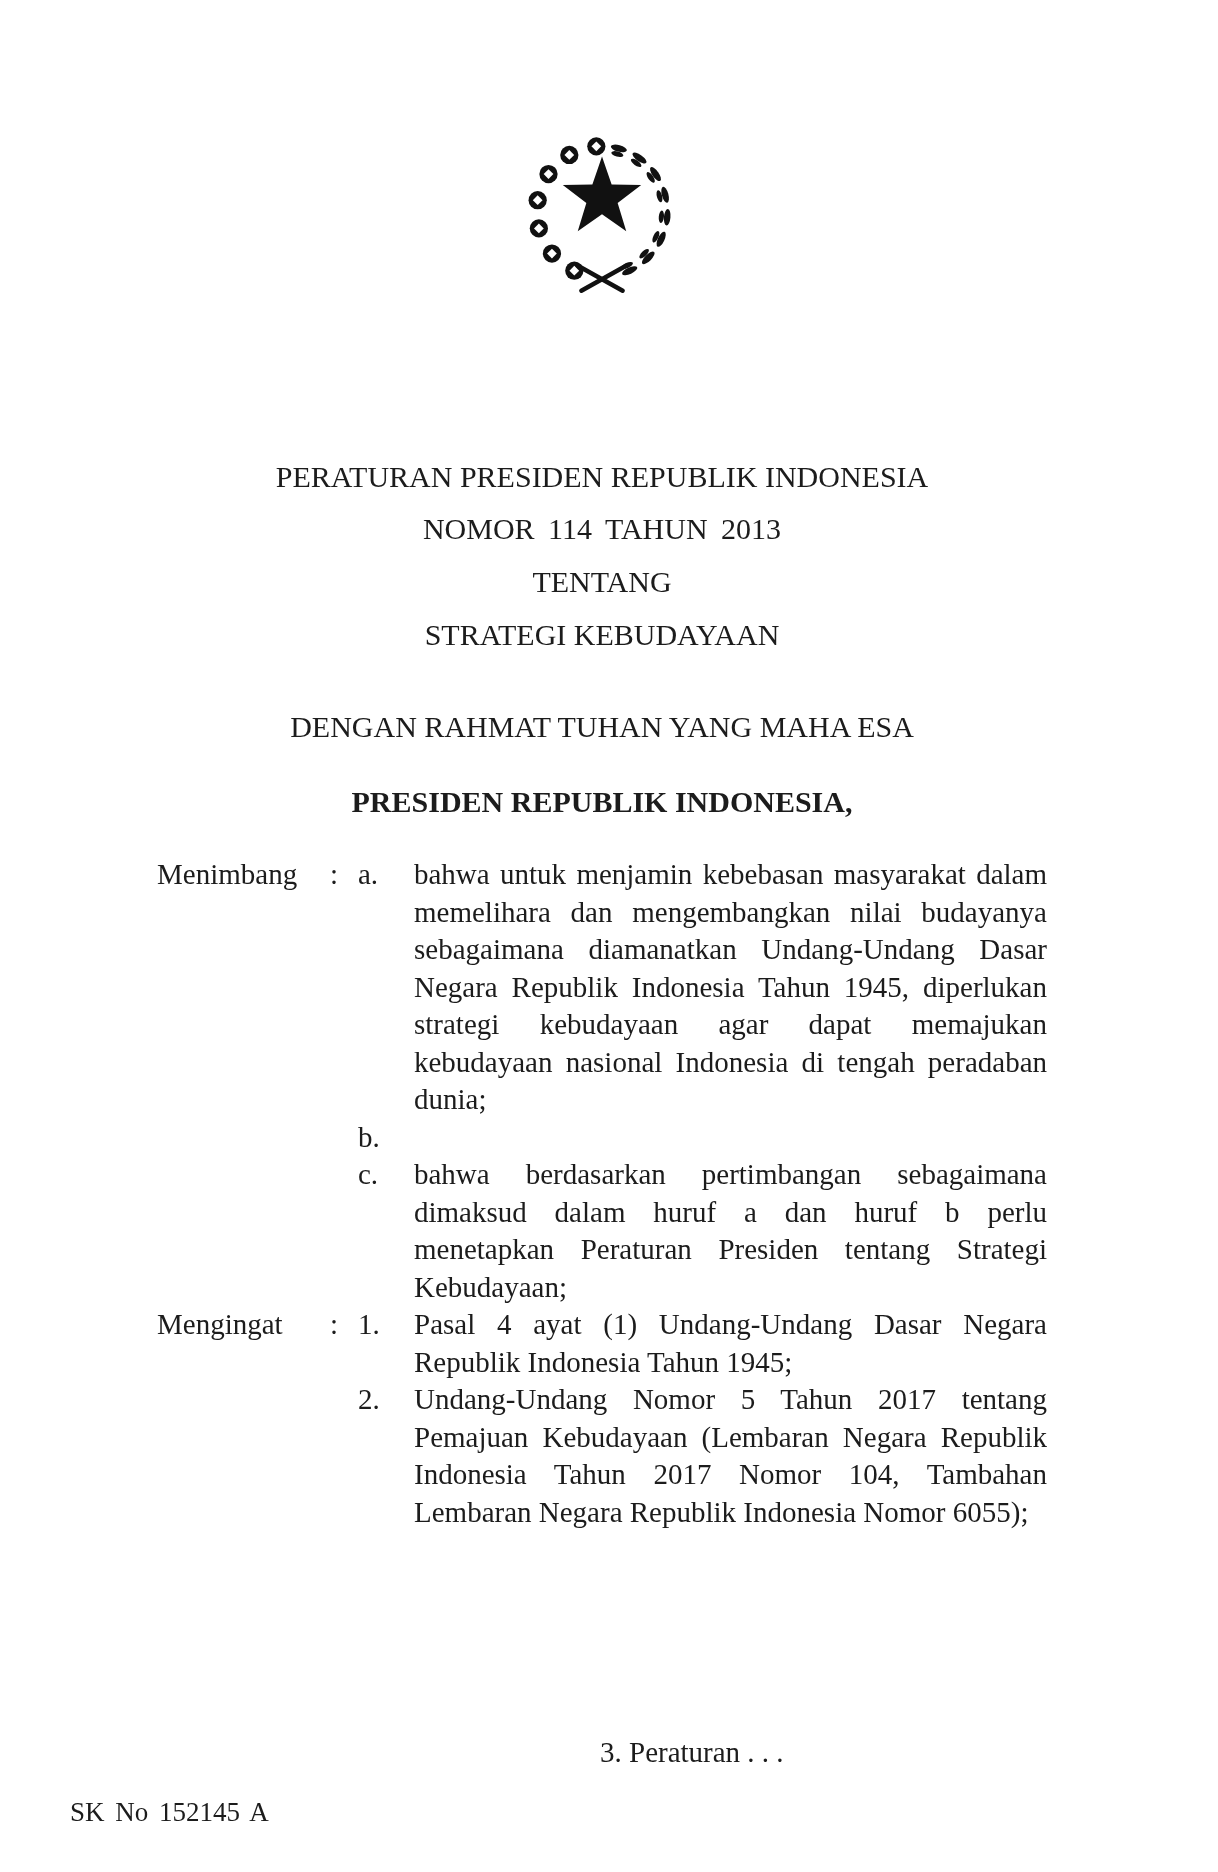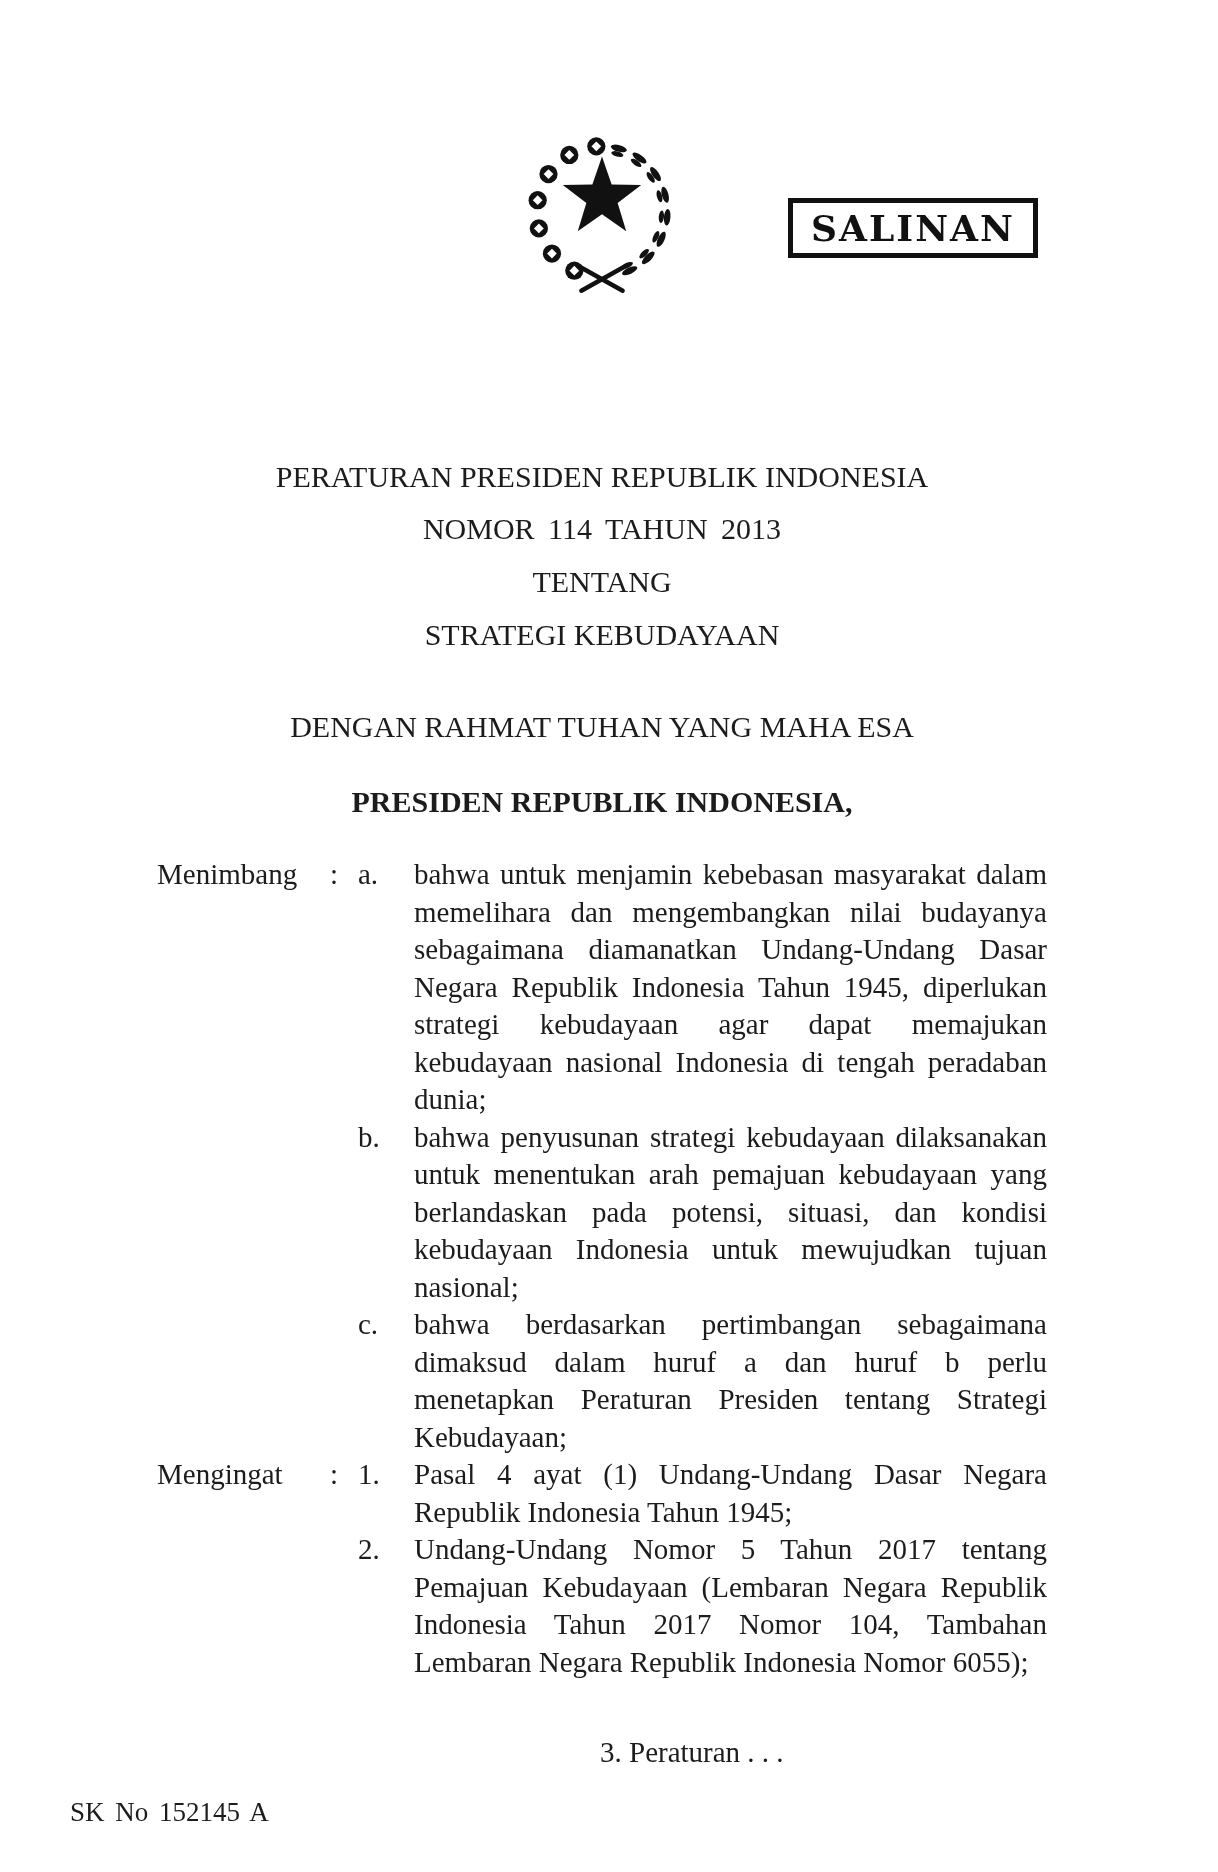--- a/index.html
+++ b/index.html
@@ -127,23 +127,20 @@
           </g>
       </g>
 
       <g stroke="#111" stroke-width="2.6" stroke-linecap="round">
         <line x1="38" y1="94" x2="64" y2="79.5"></line>
         <line x1="36" y1="79.5" x2="62" y2="94"></line>
       </g>
     </svg>
   </div>
 
-  <div class="salinan">
-    <span>SALINAN</span>
-  </div>
 
   <div class="letterhead">
   </div>
 
   <div class="titleblock">
     <div class="tline t1">PERATURAN PRESIDEN REPUBLIK INDONESIA</div>
     <div class="tline t2">NOMOR 114 TAHUN 2013</div>
     <div class="tline t3">TENTANG</div>
     <div class="tline t4">STRATEGI KEBUDAYAAN</div>
     <div class="tline t5">DENGAN RAHMAT TUHAN YANG MAHA ESA</div>
@@ -153,21 +150,20 @@
   <div class="clauses">
 
     <div class="label">Menimbang</div>
     <div class="sep">:</div>
     <div class="marker">a.</div>
     <div class="text">bahwa untuk menjamin kebebasan masyarakat dalam memelihara dan mengembangkan nilai budayanya sebagaimana diamanatkan Undang-Undang Dasar Negara Republik Indonesia Tahun 1945, diperlukan strategi kebudayaan agar dapat memajukan kebudayaan nasional Indonesia di tengah peradaban dunia;</div>
 
     <div class="label"></div>
     <div class="sep"></div>
     <div class="marker">b.</div>
-    <div class="text">bahwa penyusunan strategi kebudayaan dilaksanakan untuk menentukan arah pemajuan kebudayaan yang berlandaskan pada potensi, situasi, dan kondisi kebudayaan Indonesia untuk mewujudkan tujuan nasional;</div>
 
     <div class="label"></div>
     <div class="sep"></div>
     <div class="marker">c.</div>
     <div class="text">bahwa berdasarkan pertimbangan sebagaimana dimaksud dalam huruf a dan huruf b perlu menetapkan Peraturan Presiden tentang Strategi Kebudayaan;</div>
 
     <div class="label">Mengingat</div>
     <div class="sep">:</div>
     <div class="marker">1.</div>
     <div class="text">Pasal 4 ayat (1) Undang-Undang Dasar Negara Republik Indonesia Tahun 1945;</div>

